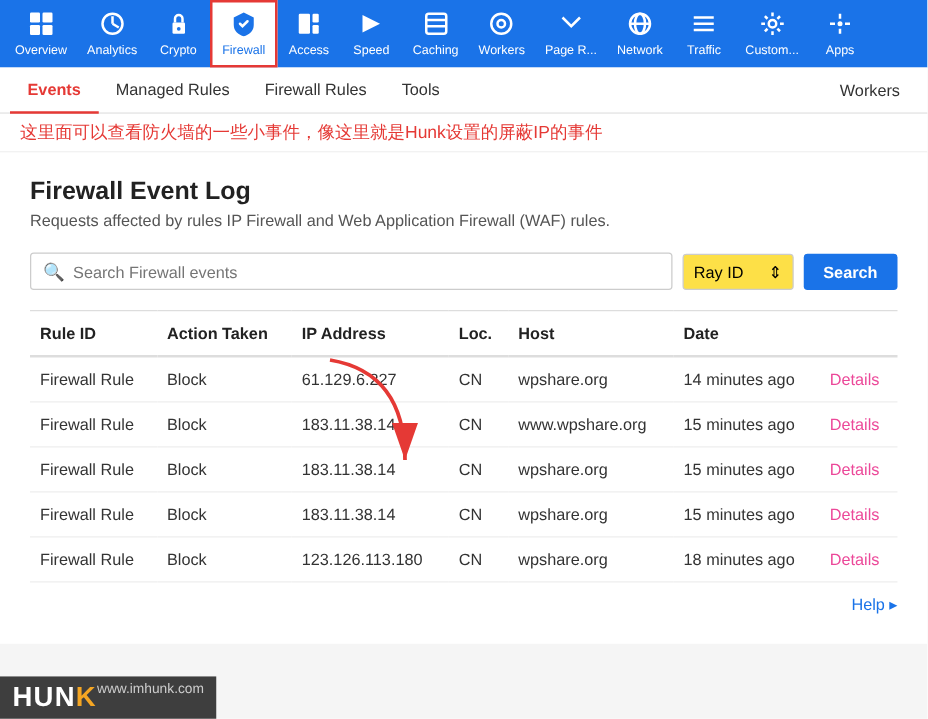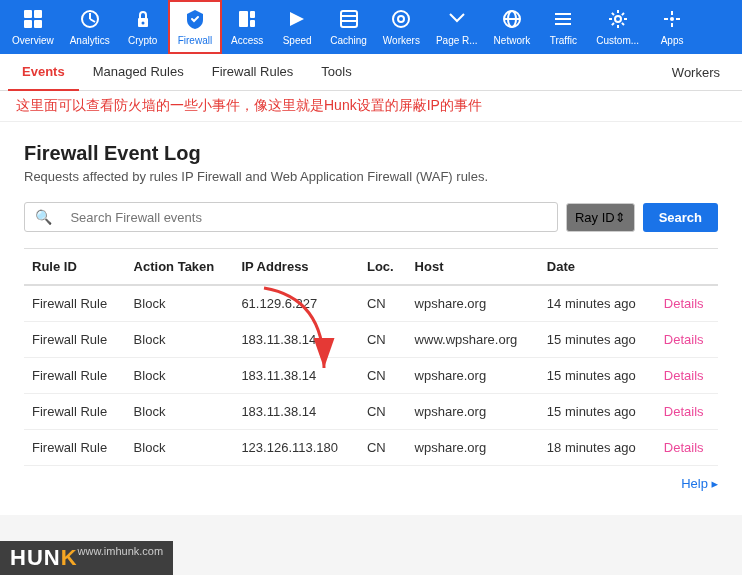--- a/index.html
+++ b/index.html
@@ -115,32 +115,31 @@
       color: #999;
       margin-right: 6px;
       font-size: 14px;
     }
     .search-input {
       border: none;
       outline: none;
       flex: 1;
       font-size: 13px;
       color: #b91c1c;
-      margin-left: 12px;
     }
     .search-dropdown {
       border: 1px solid #ccc;
       border-radius: 3px;
       padding: 6px 8px;
-      background: #737373;
+      background: #fde047;
       font-size: 13px;
       cursor: pointer;
       display: flex;
       align-items: center;
-      gap: 0;
+      gap: 20px;
     }
     .search-button {
       background: #1a73e8;
       color: white;
       border: none;
       border-radius: 3px;
       padding: 7px 16px;
       font-size: 13px;
       cursor: pointer;
       font-weight: bold;

